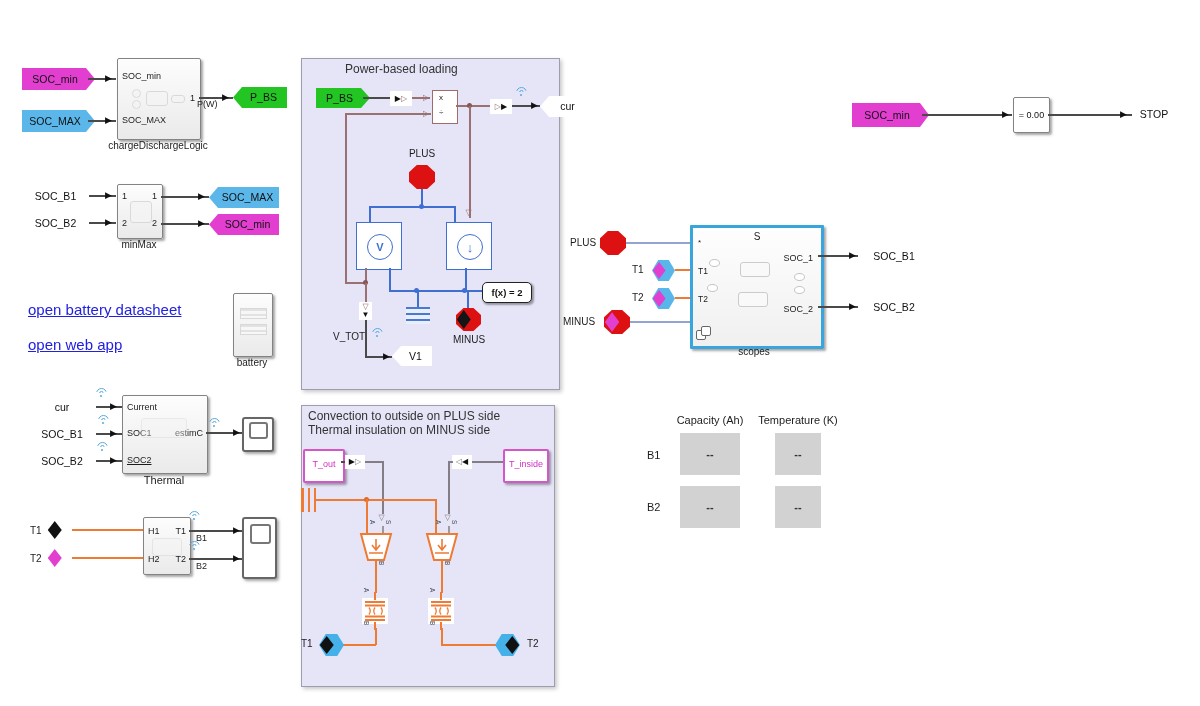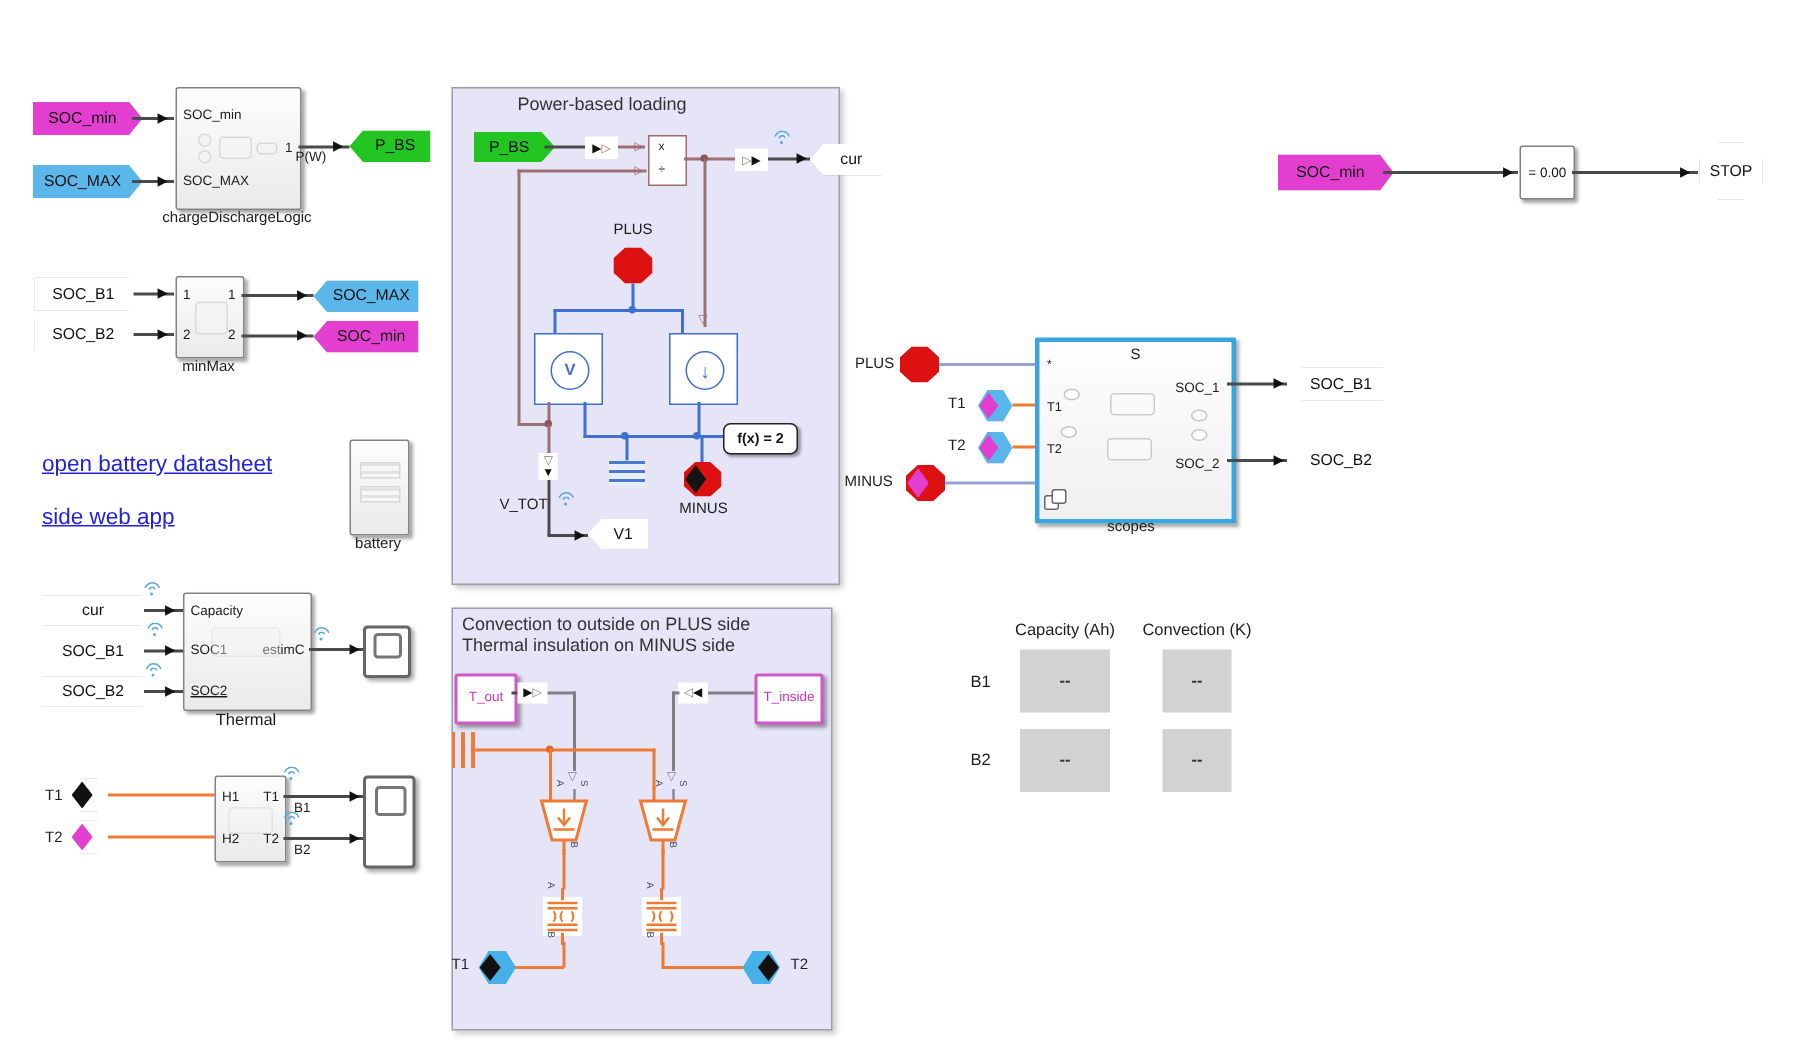--- a/index.html
+++ b/index.html
@@ -130,21 +130,21 @@
   <div class="w sg" style="left:161px;top:223px;width:48px;height:1.5px;"></div>
   <span class="ah" style="left:198px;top:218.5px;">▶</span>
   <div class="tag goto ol" style="left:209px;top:187px;width:63px;height:21px;background:#5bb7ea;--oc:#2f86c0;">
       <span>SOC_MAX</span>
     </div>
   <div class="tag goto ol" style="left:209px;top:214px;width:63px;height:21px;background:#e23fd0;--oc:#a3148f;">
       <span>SOC_min</span>
     </div>
 
   <div class="lnk" style="left:28px;top:301px;">open battery datasheet</div>
-  <div class="lnk" style="left:28px;top:336px;">side web app</div>
+  <div class="lnk" style="left:28px;top:336px;">open web app</div>
   <div class="blk" style="left:233px;top:293px;width:38px;height:62px;">
     <div class="stripes" style="left:6px;top:14px;width:25px;height:9px;"></div>
     <div class="stripes" style="left:6px;top:30px;width:25px;height:9px;"></div>
   </div>
   <div class="lb ctr" style="left:233px;top:357px;width:38px;">battery</div>
 
   <div class="tag from ol" style="left:28px;top:397px;width:68px;height:20px;background:#ffffff;--oc:#555;">
       <span>cur</span>
     </div>
   <div class="tag from ol" style="left:28px;top:424px;width:68px;height:20px;background:#ffffff;--oc:#555;">
@@ -162,21 +162,21 @@
   <div class="wifi" style="left:96px;top:442px;">
       <b></b>
     </div>
   <div class="w sg" style="left:96px;top:406px;width:26px;height:1.5px;"></div>
   <span class="ah" style="left:110px;top:401.5px;">▶</span>
   <div class="w sg" style="left:96px;top:433px;width:26px;height:1.5px;"></div>
   <span class="ah" style="left:110px;top:428.5px;">▶</span>
   <div class="w sg" style="left:96px;top:460px;width:26px;height:1.5px;"></div>
   <span class="ah" style="left:110px;top:455.5px;">▶</span>
   <div class="blk" style="left:122px;top:395px;width:84px;height:77px;">
-    <span class="pl" style="left:4px;top:7px;">Capacity</span>
+    <span class="pl" style="left:4px;top:7px;">Current</span>
     <span class="pl" style="left:4px;top:33px;">SOC1</span>
     <span class="pl" style="left:4px;top:60px;text-decoration:underline;">SOC2</span>
     <span class="pl" style="left:44px;top:33px;width:36px;text-align:right;">estimC</span>
     <div class="wm" style="left:18px;top:22px;width:44px;height:18px;opacity:.4;"></div>
   </div>
   <div class="lb ctr" style="left:122px;top:474px;width:84px;font-size:11px;">Thermal</div>
   <div class="w sg" style="left:206px;top:432px;width:36px;height:1.5px;"></div>
   <div class="wifi" style="left:208px;top:418px;">
       <b></b>
     </div>
@@ -445,21 +445,21 @@
   <div class="blk" style="left:1013px;top:97px;width:35px;height:34px;background:#fff;display:flex;align-items:center;justify-content:center;">
     <span style="font-size:9px;">= 0.00</span>
   </div>
   <div class="w sg" style="left:1048px;top:114px;width:84px;height:1.5px;"></div>
   <span class="ah" style="left:1120px;top:109.5px;">▶</span>
   <div class="oct ol" style="left:1133px;top:95px;width:42px;height:38px;background:#ffffff;--oc:#333;display:flex;align-items:center;justify-content:center;">
     <span style="font-size:10.5px;">STOP</span>
   </div>
 
   <div class="lb ctr" style="left:660px;top:414px;width:100px;font-size:11px;">Capacity (Ah)</div>
-  <div class="lb ctr" style="left:748px;top:414px;width:100px;font-size:11px;">Convection (K)</div>
+  <div class="lb ctr" style="left:748px;top:414px;width:100px;font-size:11px;">Temperature (K)</div>
   <span class="lb" style="left:647px;top:449px;font-size:11px;">B1</span>
   <div class="cell" style="left:680px;top:433px;width:60px;height:42px;">
       <span>--</span>
     </div>
   <div class="cell" style="left:775px;top:433px;width:46px;height:42px;">
       <span>--</span>
     </div>
   <span class="lb" style="left:647px;top:501px;font-size:11px;">B2</span>
   <div class="cell" style="left:680px;top:486px;width:60px;height:42px;">
       <span>--</span>

